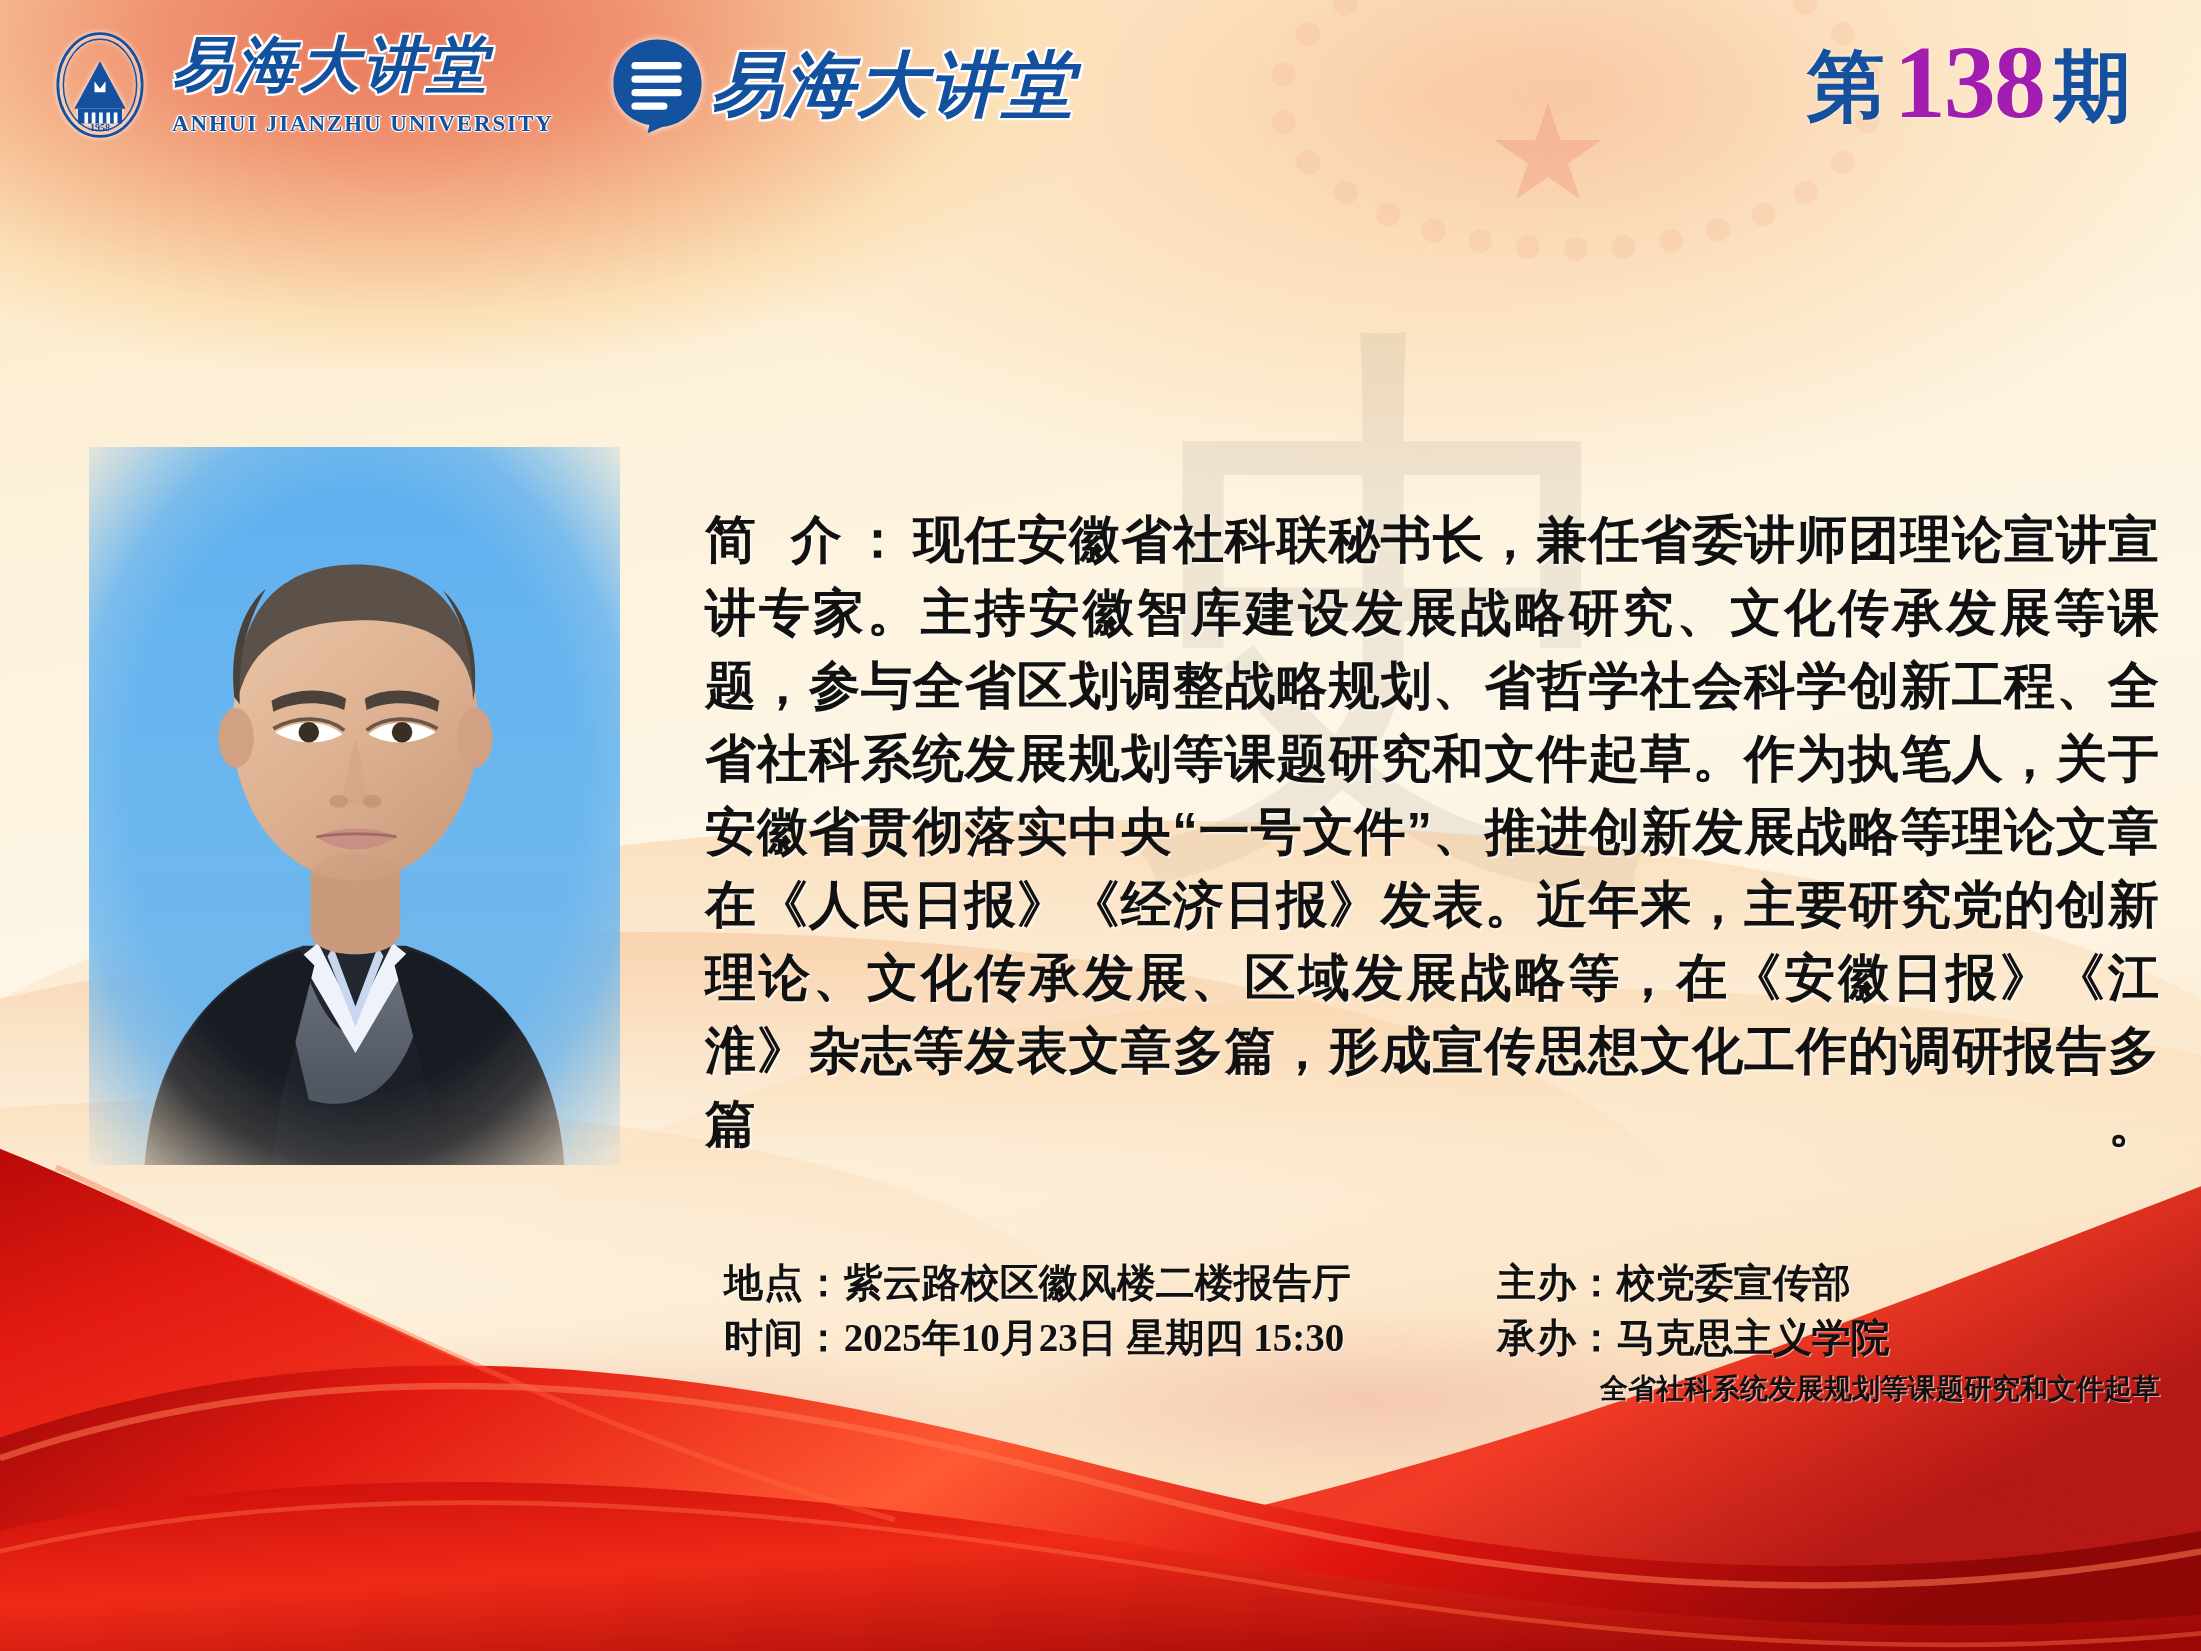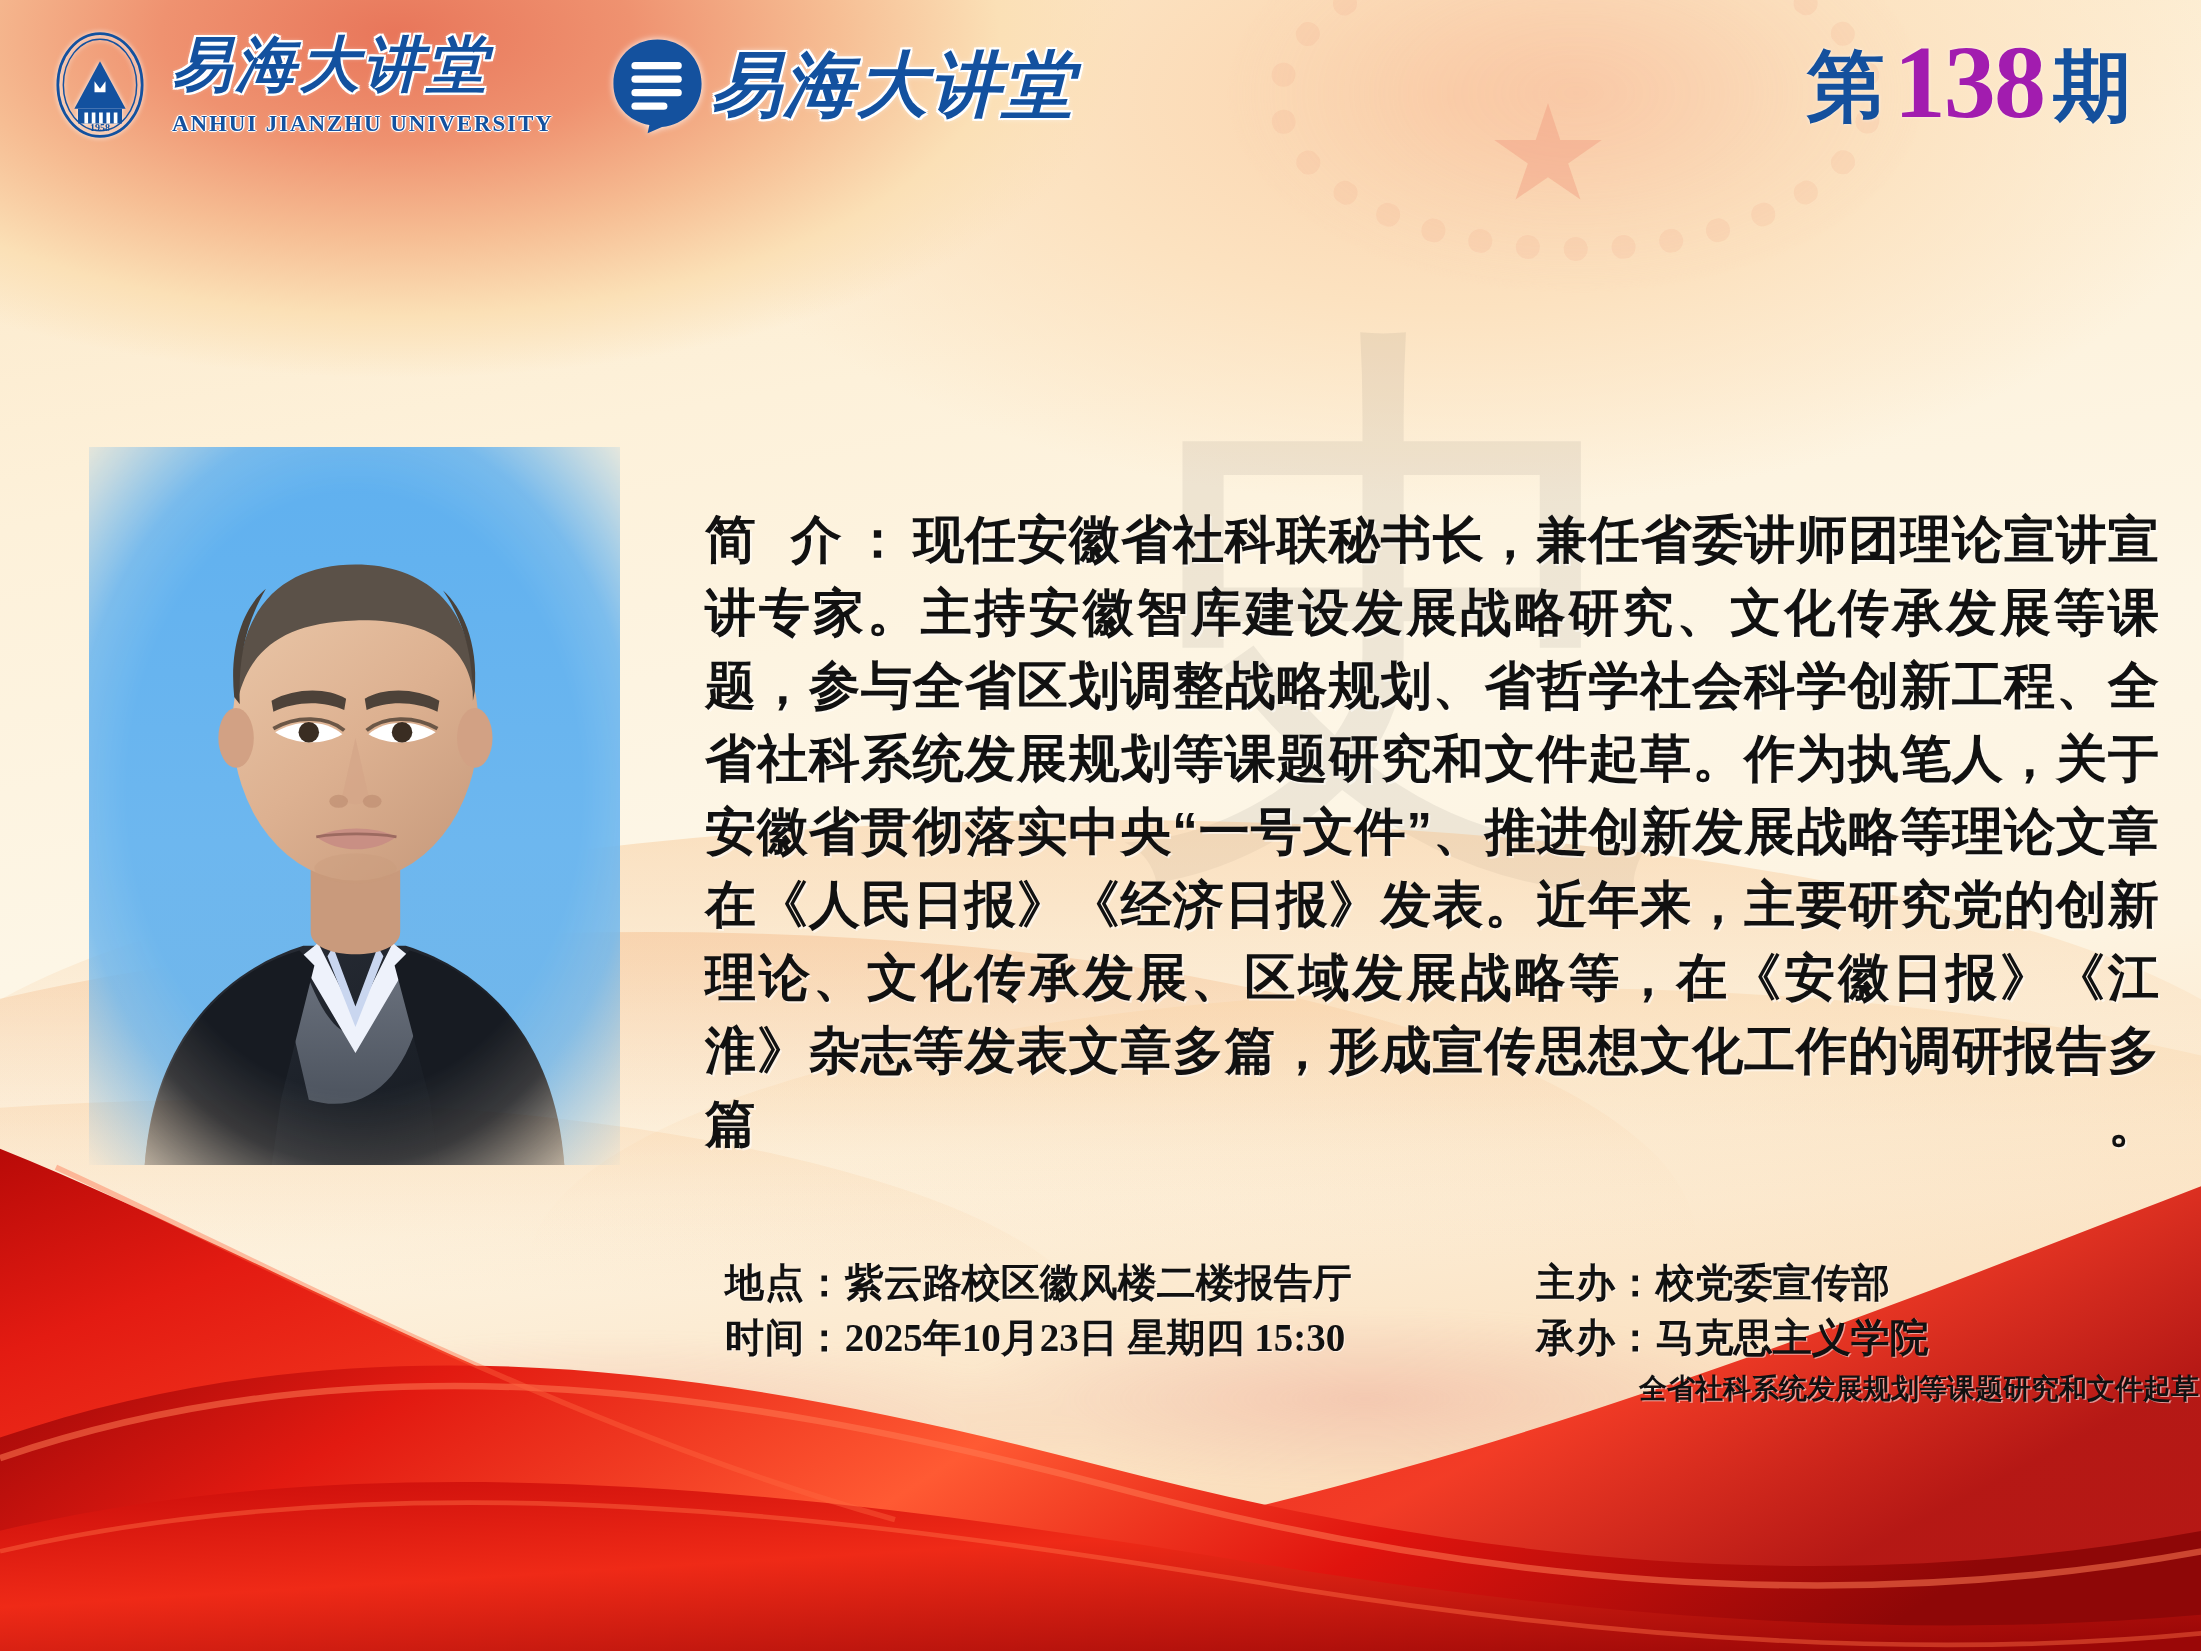--- a/index.html
+++ b/index.html
@@ -282,23 +282,22 @@
   .bio .bio-label { letter-spacing: 9.3px; }
   .bio p { margin: 0; }
 
   
   .footer {
     position: absolute;
     left: 705px;
     top: 1255px;
     width: 1464px;
     display: flex;
-    justify-content: space-between;
+    justify-content: center;
     gap: 65px;
-    margin-left: 20px;
   }
   .footer-col {
     font-family: "Liberation Serif", "DejaVu Serif", serif;
     font-weight: bold;
     color: #111;
     line-height: 1.42;
     text-shadow: 1.4px 1.4px 0 rgba(255,255,255,0.55);
   }
   .footer-left { width: 708px; }
   .footer-right { width: 653px; }

